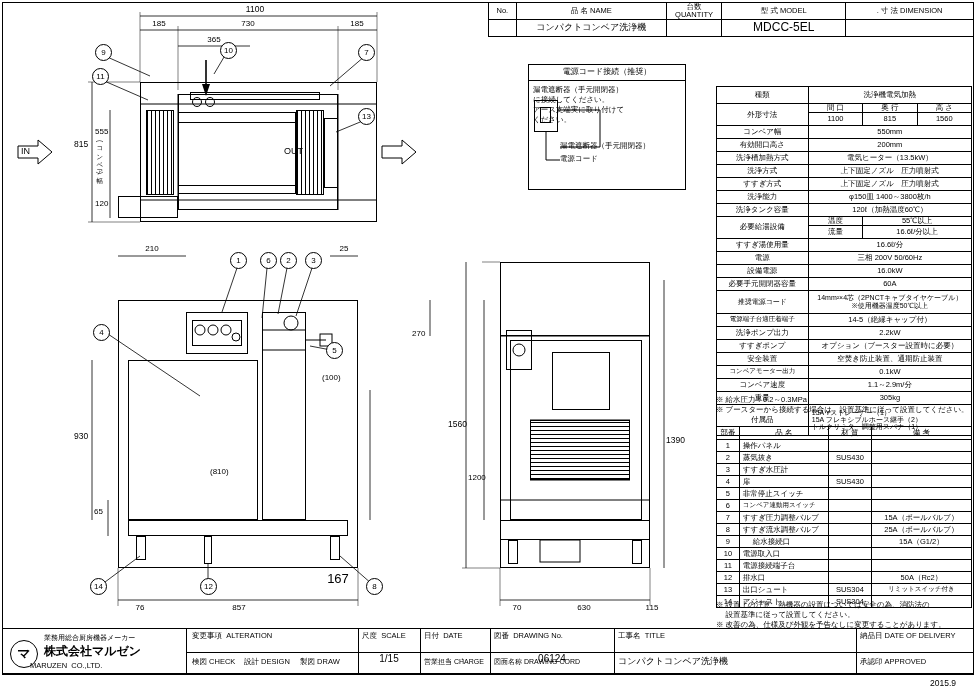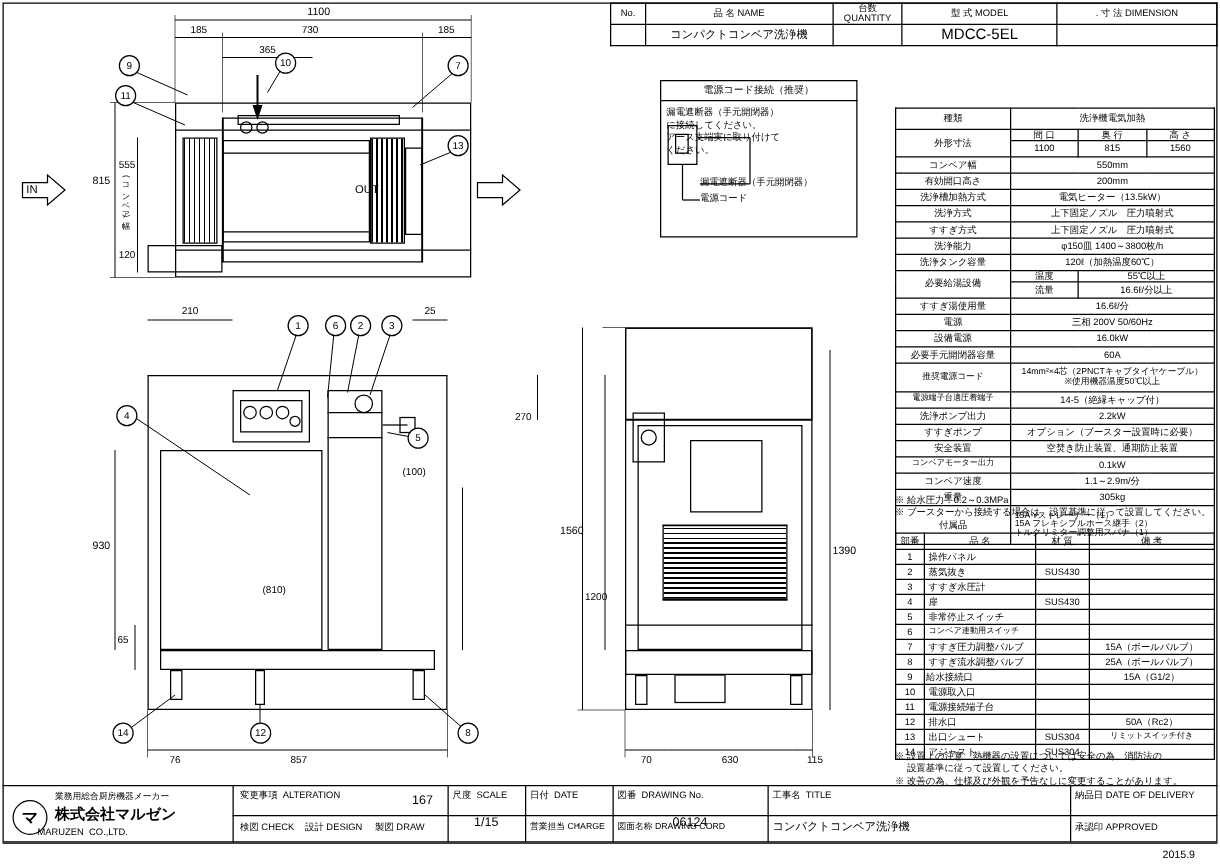--- a/index.html
+++ b/index.html
@@ -212,21 +212,21 @@
           <td>15A（ボールバルブ）</td>
         </tr>
     <tr>
           <td style="height:11px;">8</td>
           <td style="text-align:left;padding-left:3px;">すすぎ流水調整バルブ</td>
           <td></td>
           <td>25A（ボールバルブ）</td>
         </tr>
     <tr>
           <td style="height:11px;">9</td>
-          <td style="text-align:left;padding-left:1px;">給水接続口</td>
+          <td style="text-align:left;padding-left:13px;">給水接続口</td>
           <td></td>
           <td>15A（G1/2）</td>
         </tr>
     <tr>
           <td style="height:11px;">10</td>
           <td style="text-align:left;padding-left:3px;">電源取入口</td>
           <td></td>
           <td></td>
         </tr>
     <tr>
@@ -388,21 +388,21 @@
     <line x1="370" y1="390" x2="370" y2="520" stroke="#000" stroke-width="0.8"></line>
   </svg>
   <div class="tx c" style="left:132px;top:245px;width:40px;font-size:8px;">210</div>
   <div class="tx c" style="left:324px;top:245px;width:40px;font-size:8px;">25</div>
   <div class="tx" style="left:74px;top:432px;font-size:8.5px;">930</div>
   <div class="tx" style="left:94px;top:508px;font-size:8px;">65</div>
   <div class="tx" style="left:322px;top:374px;font-size:8px;">(100)</div>
   <div class="tx" style="left:210px;top:468px;font-size:8px;">(810)</div>
   <div class="tx c" style="left:120px;top:604px;width:40px;font-size:8px;">76</div>
   <div class="tx c" style="left:219px;top:604px;width:40px;font-size:8px;">857</div>
-  <div class="tx c" style="left:318px;top:636px;width:40px;font-size:10px;">167</div>
+  <div class="tx c" style="left:318px;top:572px;width:40px;font-size:13px;">167</div>
 
   <div class="bd" style="left:500px;top:262px;width:150px;height:306px;"></div>
   <div class="bd" style="left:500px;top:262px;width:150px;height:74px;"></div>
   <div class="bd" style="left:510px;top:340px;width:132px;height:180px;"></div>
   <div class="bd hatch2" style="left:530px;top:420px;width:100px;height:60px;"></div>
   <div class="bd" style="left:500px;top:520px;width:150px;height:20px;"></div>
   <div class="bd" style="left:508px;top:540px;width:10px;height:24px;"></div>
   <div class="bd" style="left:632px;top:540px;width:10px;height:24px;"></div>
   <div class="bd" style="left:506px;top:330px;width:26px;height:40px;"></div>
   <div class="bd" style="left:552px;top:352px;width:58px;height:58px;"></div>

